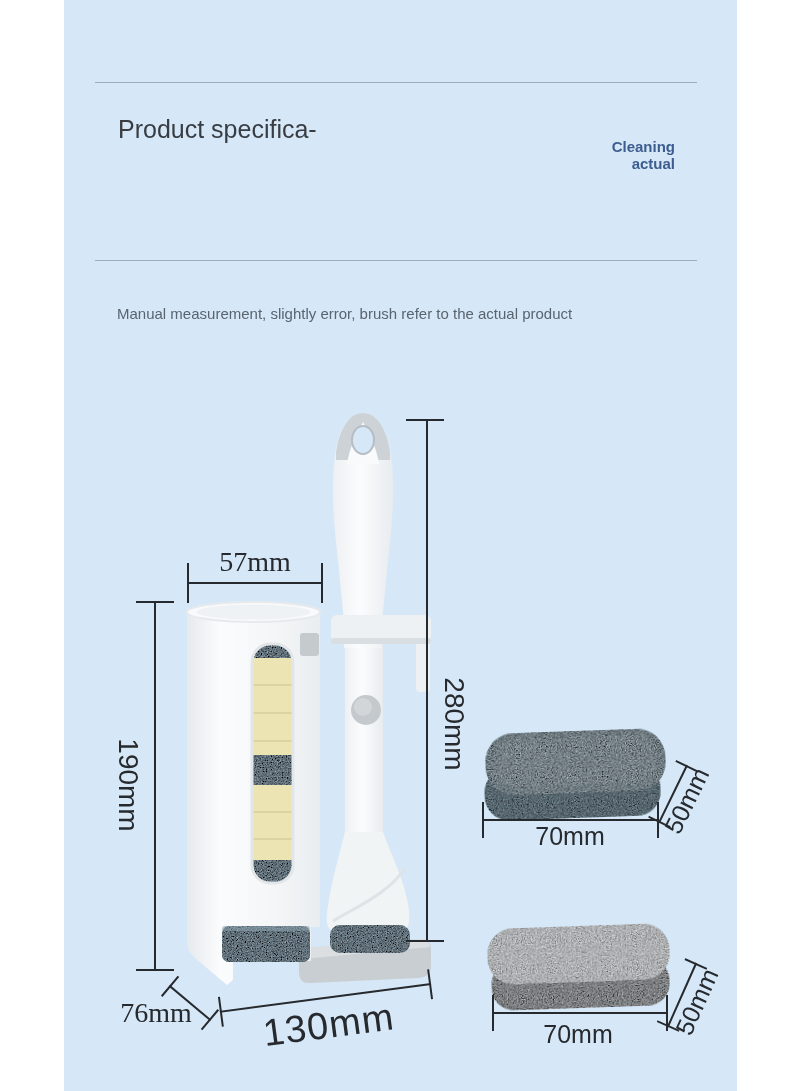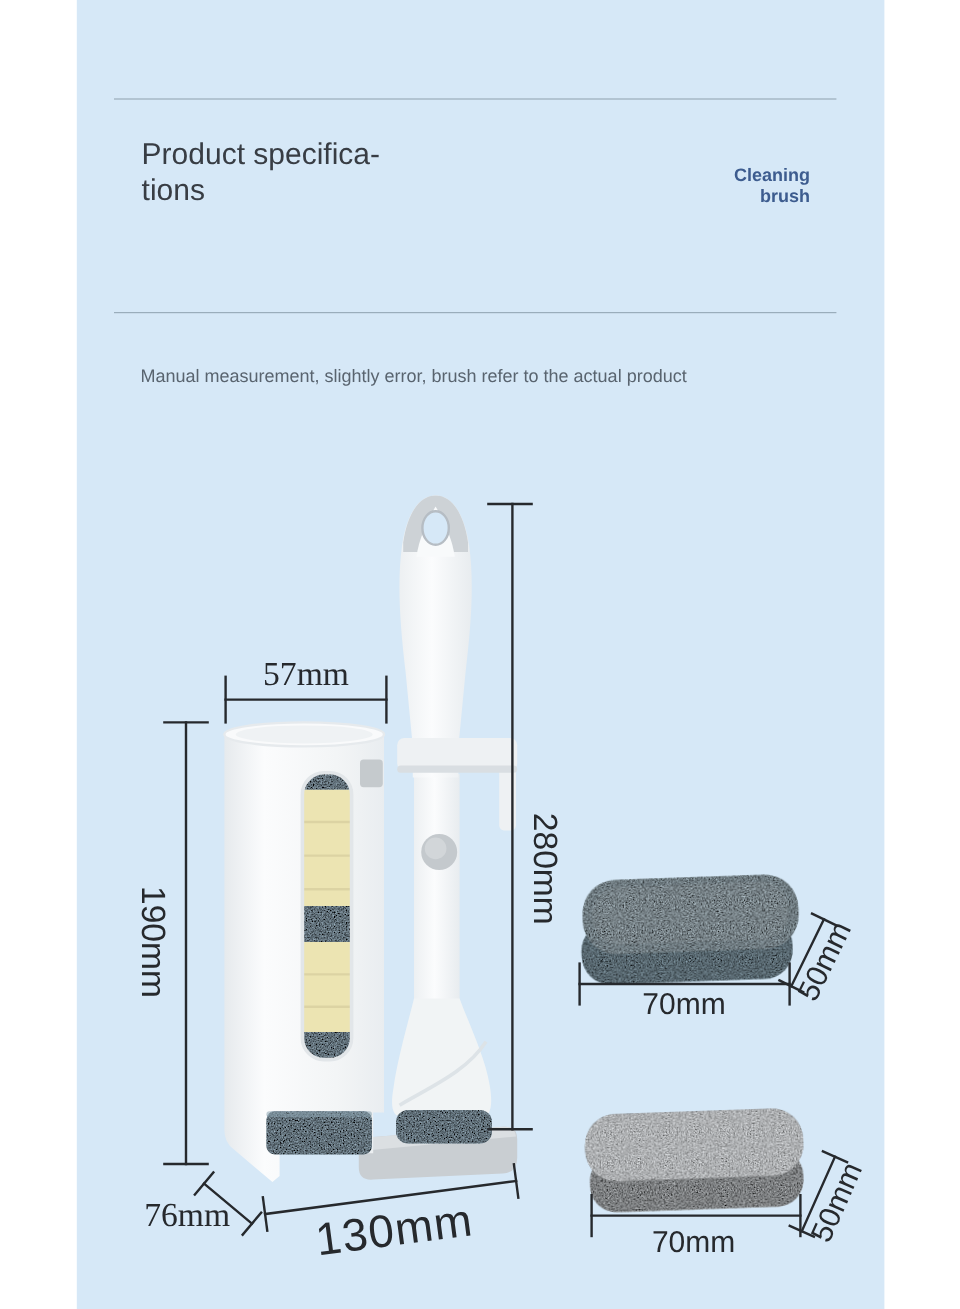--- a/index.html
+++ b/index.html
@@ -37,26 +37,25 @@
 </head>
 <body>
 
 <div class="screen">
   <div class="panel">
 
     <div class="hr hr1"></div>
 
     <div class="title">
       <div>Product specifica-</div>
-      <div>tions</div>
     </div>
 
     <div class="brand">
       <div>Cleaning</div>
-      <div>brush</div>
+      <div>actual</div>
     </div>
 
 
     <div class="hr hr2"></div>
 
     <div class="note">Manual measurement, slightly error, brush refer to the actual product</div>
   </div>
 
   <svg class="art" viewBox="0 0 800 1091">
     <defs>

